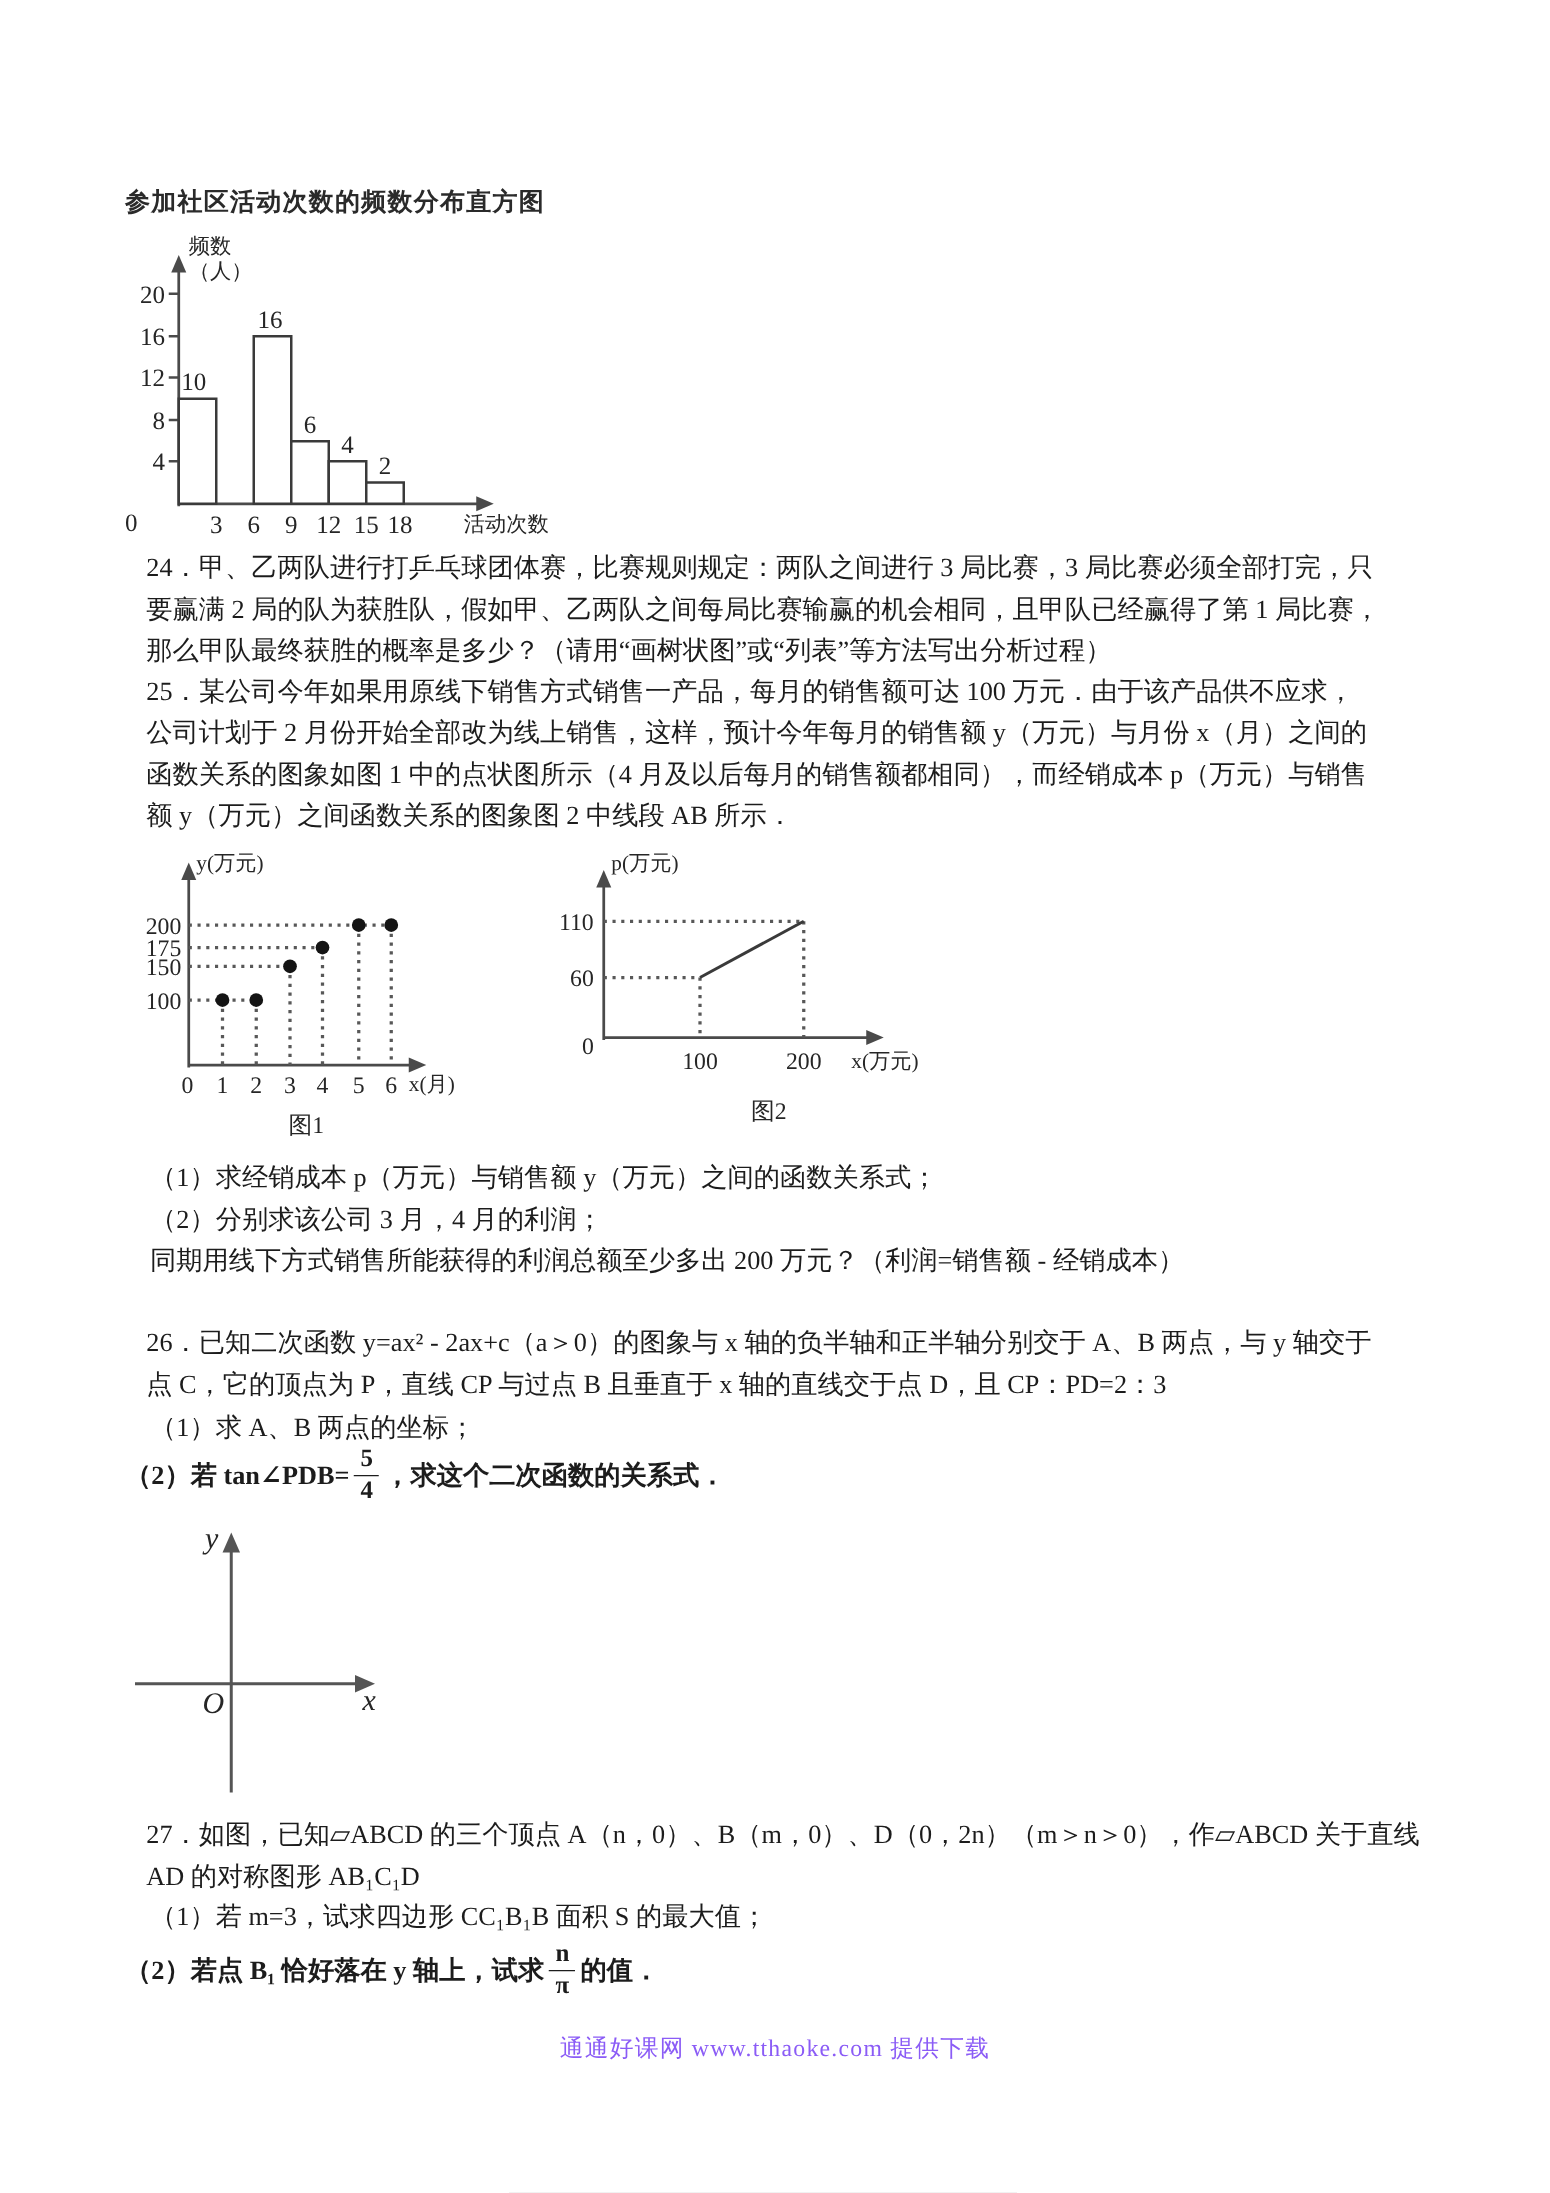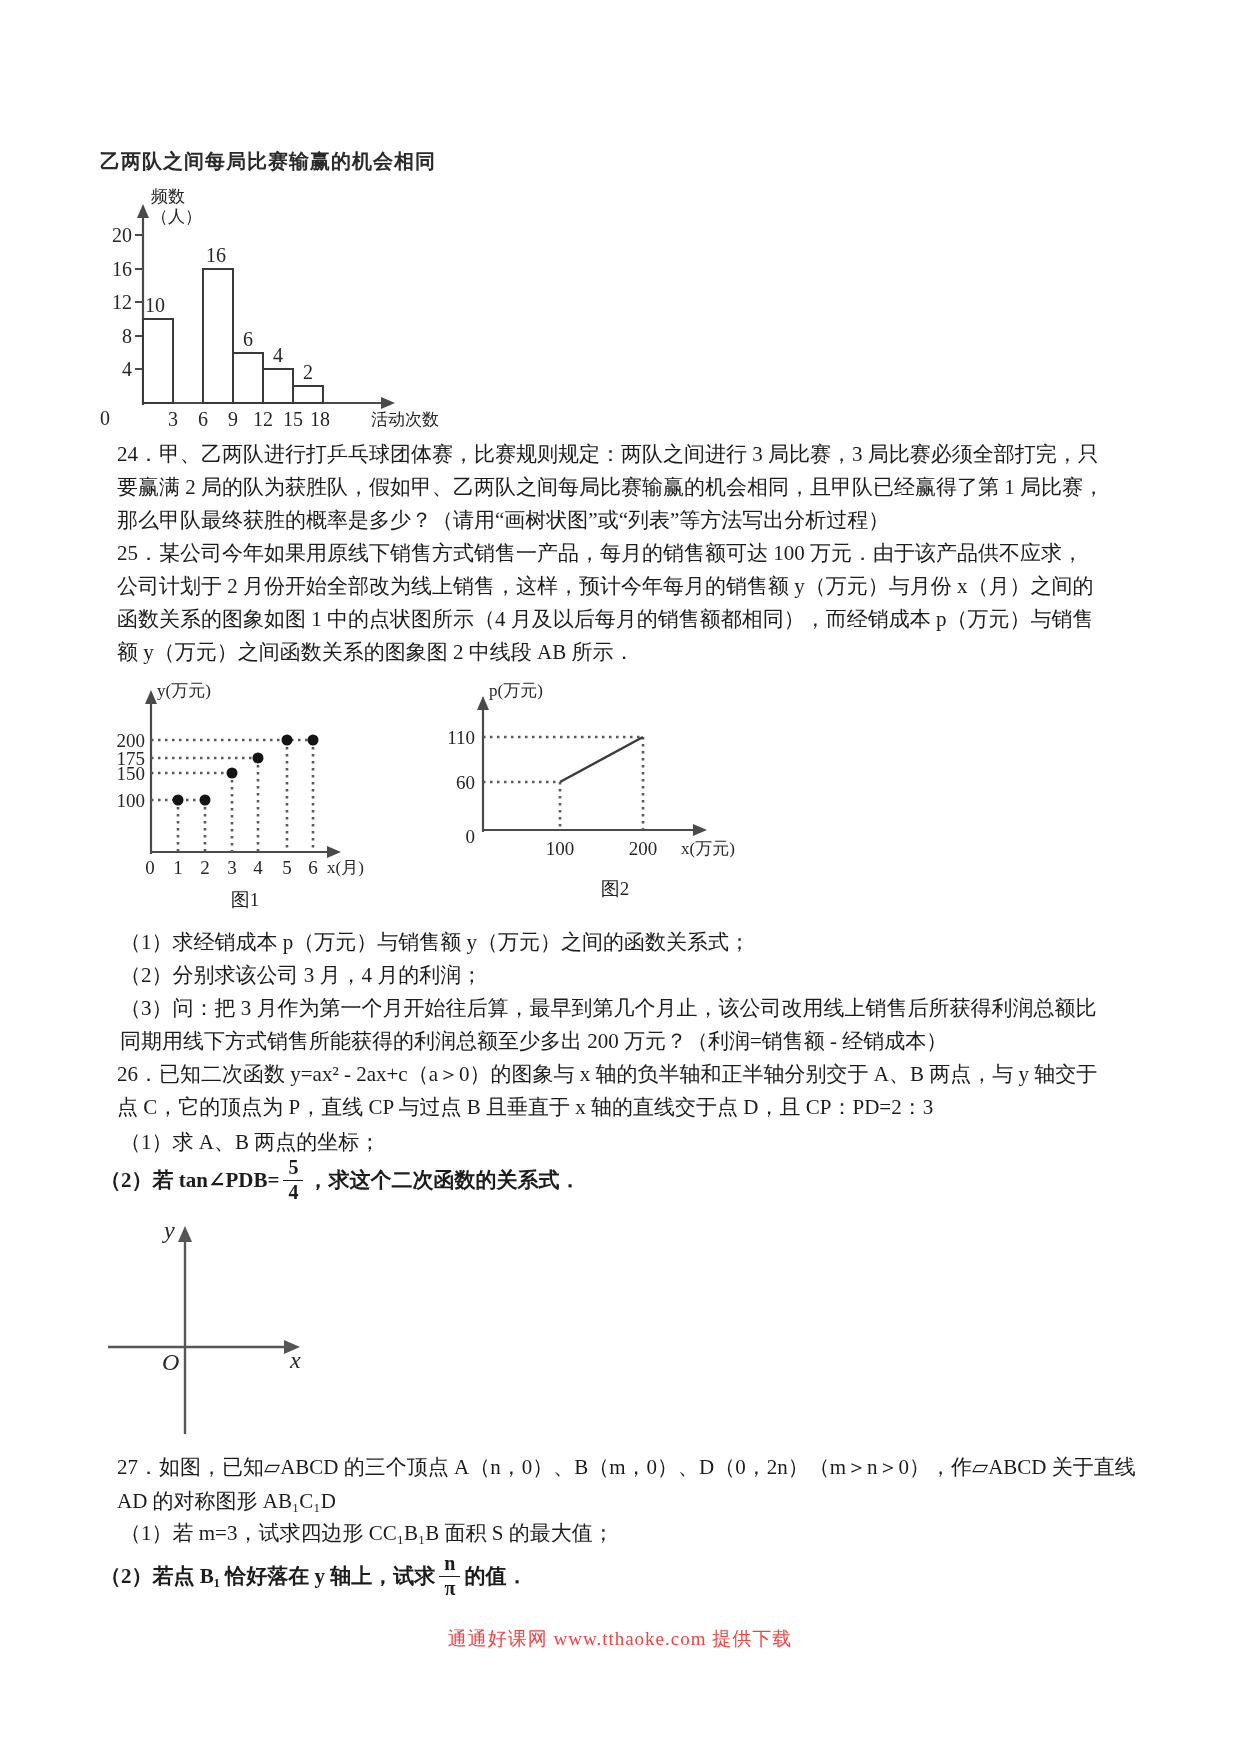--- a/index.html
+++ b/index.html
@@ -22,29 +22,29 @@
   .frac{
     display:inline-flex;flex-direction:column;align-items:center;
     margin:0 4px;font-size:20px;line-height:1.08;
   }
   .frac .num{border-bottom:1.6px solid #1d1d1d;padding:0 5px 1px;}
   .frac .den{padding-top:1px;}
   svg{position:absolute;overflow:visible;}
   svg text{fill:#262626;font-family:"Liberation Serif","DejaVu Serif",serif;}
   .footer{
     position:absolute;top:1626px;left:0;width:1240px;text-align:center;
-    font-size:19px;color:#ef4444;letter-spacing:1px;
+    font-size:19px;color:#8b5cf6;letter-spacing:1px;
   }
 </style>
 </head>
 <body>
 
 <div class="page">
 
-  <div class="fig-title">乙两队之间每局比赛输赢的机会相同</div>
+  <div class="fig-title">参加社区活动次数的频数分布直方图</div>
 
   <svg style="left:85px;top:178px" width="380" height="260" viewBox="0 0 380 260">
 
     <line x1="58" y1="227" x2="58" y2="36" stroke="#4a4a4a" stroke-width="2.2"></line>
     <polygon points="58,26 52,40 64,40" fill="#4a4a4a"></polygon>
     <line x1="58" y1="225" x2="300" y2="225" stroke="#4a4a4a" stroke-width="2.2"></line>
     <polygon points="310,225 296,219 296,231" fill="#4a4a4a"></polygon>
 
     <line x1="50" y1="191" x2="58" y2="191" stroke="#4a4a4a" stroke-width="2"></line>
     <line x1="50" y1="158" x2="58" y2="158" stroke="#4a4a4a" stroke-width="2"></line>
@@ -158,21 +158,20 @@
     <text x="135" y="175" font-size="19" text-anchor="middle">100</text>
     <text x="218" y="175" font-size="19" text-anchor="middle">200</text>
     <text x="256" y="174" font-size="17">x(万元)</text>
 
     <text x="190" y="215" font-size="19" text-anchor="middle">图2</text>
   </svg>
 
   <div class="para" style="left:100px;top:926px">
     <span class="line">（1）求经销成本 p（万元）与销售额 y（万元）之间的函数关系式；</span>
     <span class="line">（2）分别求该公司 3 月，4 月的利润；</span>
-    <span class="line">（3）问：把 3 月作为第一个月开始往后算，最早到第几个月止，该公司改用线上销售后所获得利润总额比</span>
     <span class="line">同期用线下方式销售所能获得的利润总额至少多出 200 万元？（利润=销售额 - 经销成本）</span>
   </div>
 
   <div class="para" style="left:97px;top:1058px">
     <span class="line">26．已知二次函数 y=ax² - 2ax+c（a＞0）的图象与 x 轴的负半轴和正半轴分别交于 A、B 两点，与 y 轴交于</span>
     <span class="line">点 C，它的顶点为 P，直线 CP 与过点 B 且垂直于 x 轴的直线交于点 D，且 CP：PD=2：3</span>
   </div>
   <div class="para" style="left:100px;top:1126px">
     <span class="line">（1）求 A、B 两点的坐标；</span>
   </div>

